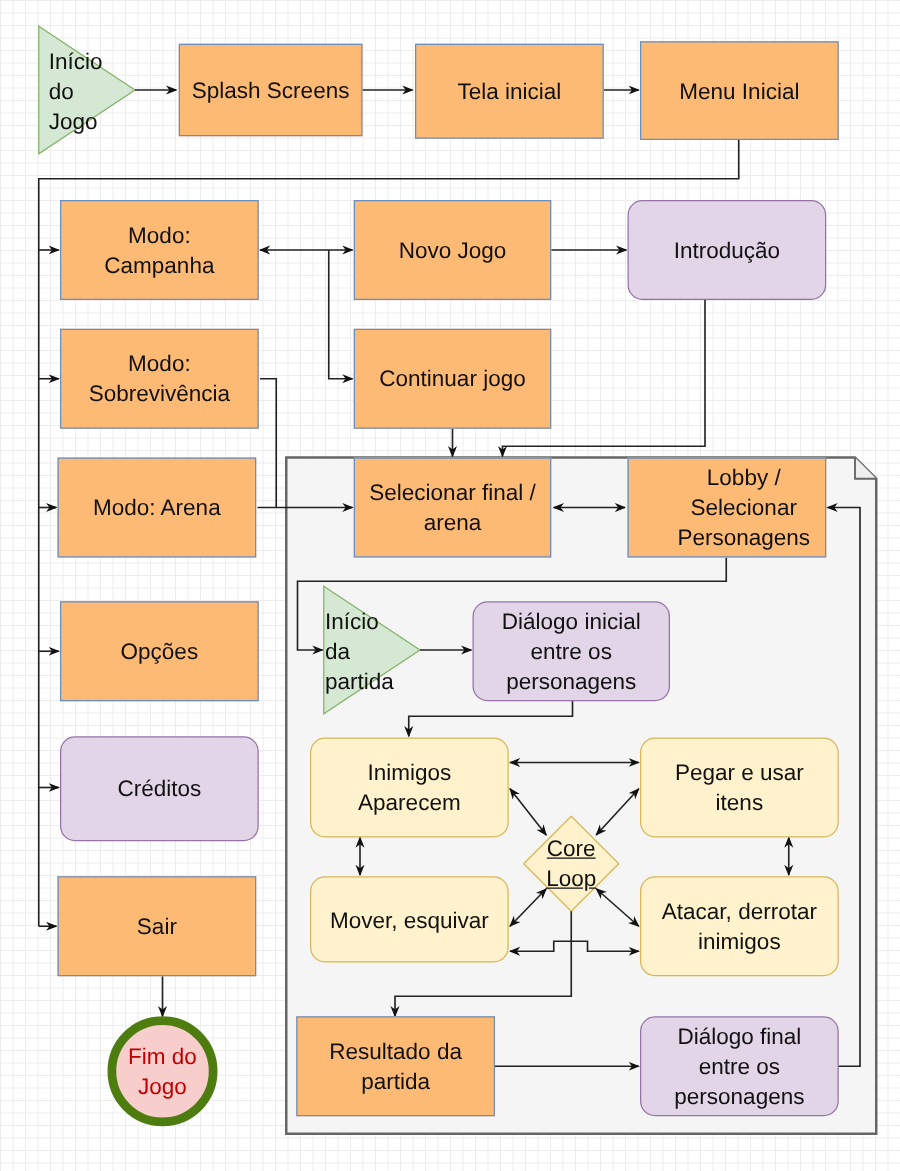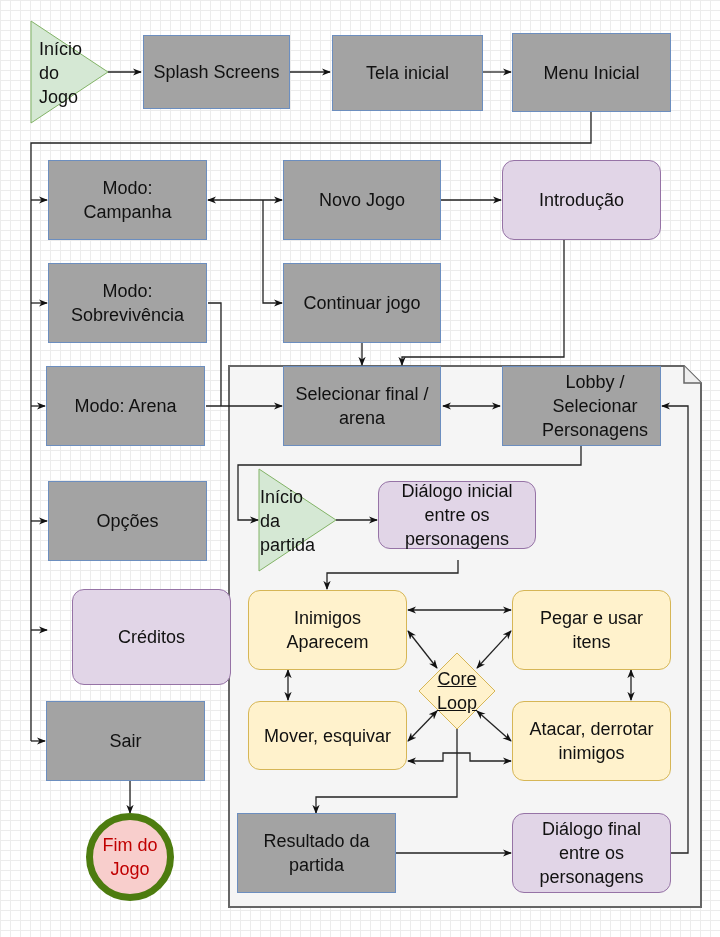--- a/index.html
+++ b/index.html
@@ -12,21 +12,21 @@
       background-size: 10px 10px;
       font-family: "Liberation Sans", sans-serif;
     }
     #edges { position: absolute; left: 0; top: 0; width: 720px; height: 937px; }
     .node {
       position: absolute; box-sizing: border-box;
       display: flex; align-items: center; justify-content: center;
       text-align: center; font-size: 18px; line-height: 24px; color: #111;
       white-space: pre-line;
     }
-    .blue { background: #a3a3a3; border: 1px solid #6c8ebf; }
+    .blue { background: #fdba74; border: 1px solid #6c8ebf; }
     .purple { background: #e1d5e7; border: 1px solid #9673a6; border-radius: 12px; }
     .yellow { background: #fff2cc; border: 1px solid #d6b656; border-radius: 12px; }
     .tri-label { position: absolute; font-size: 18px; line-height: 24px; color: #111; white-space: pre-line; }
     .circle {
       background: #f8cecc; border: 7px solid #4d7c0f; border-radius: 50%; color: #c00000;
     }
     .diamond-label { position: absolute; font-size: 18px; line-height: 24px; color: #111; text-align: center; white-space: pre-line; }
   </style>
 </head>
 <body>
@@ -95,38 +95,38 @@
 <div class="node blue" style="left:143px;top:35px;width:147px;height:74px;">Splash Screens</div>
 <div class="node blue" style="left:332px;top:35px;width:151px;height:76px;">Tela inicial</div>
 <div class="node blue" style="left:512px;top:33px;width:159px;height:79px;">Menu Inicial</div>
 
 <div class="node blue" style="left:48px;top:160px;width:159px;height:80px;">Modo:
 Campanha</div>
 <div class="node blue" style="left:48px;top:263px;width:159px;height:80px;">Modo:
 Sobrevivência</div>
 <div class="node blue" style="left:46px;top:366px;width:159px;height:80px;">Modo: Arena</div>
 <div class="node blue" style="left:48px;top:481px;width:159px;height:80px;">Opções</div>
-<div class="node purple" style="left:48px;top:589px;width:159px;height:96px;margin-left:24px;">Créditos</div>
+<div class="node purple" style="left:48px;top:589px;width:159px;height:84px;">Créditos</div>
 <div class="node blue" style="left:46px;top:701px;width:159px;height:80px;">Sair</div>
 <div class="node circle" style="left:86px;top:813px;width:88px;height:88px;">Fim do
 Jogo</div>
 
 <div class="node blue" style="left:283px;top:160px;width:158px;height:80px;">Novo Jogo</div>
 <div class="node blue" style="left:283px;top:263px;width:158px;height:80px;">Continuar jogo</div>
 <div class="node purple" style="left:502px;top:160px;width:159px;height:80px;">Introdução</div>
 
 <div class="node blue" style="left:283px;top:366px;width:158px;height:80px;">Selecionar final /
 arena</div>
 <div class="node blue" style="left:502px;top:366px;width:159px;height:80px;padding-left:27px;">Lobby /
 Selecionar
 Personagens</div>
 <div class="tri-label" style="left:260px;top:485px;">Início
 da
 partida</div>
-<div class="node purple" style="left:378px;top:481px;width:158px;height:68px;text-align:center;">Diálogo inicial
+<div class="node purple" style="left:378px;top:481px;width:158px;height:80px;text-align:center;">Diálogo inicial
 entre os
 personagens</div>
 
 <div class="node yellow" style="left:248px;top:590px;width:159px;height:80px;">Inimigos
 Aparecem</div>
 <div class="node yellow" style="left:512px;top:590px;width:159px;height:80px;">Pegar e usar
 itens</div>
 <div class="diamond-label" style="left:433px;top:667px;width:48px;text-decoration:underline;">Core
 Loop</div>
 <div class="node yellow" style="left:248px;top:701px;width:159px;height:69px;">Mover, esquivar</div>

